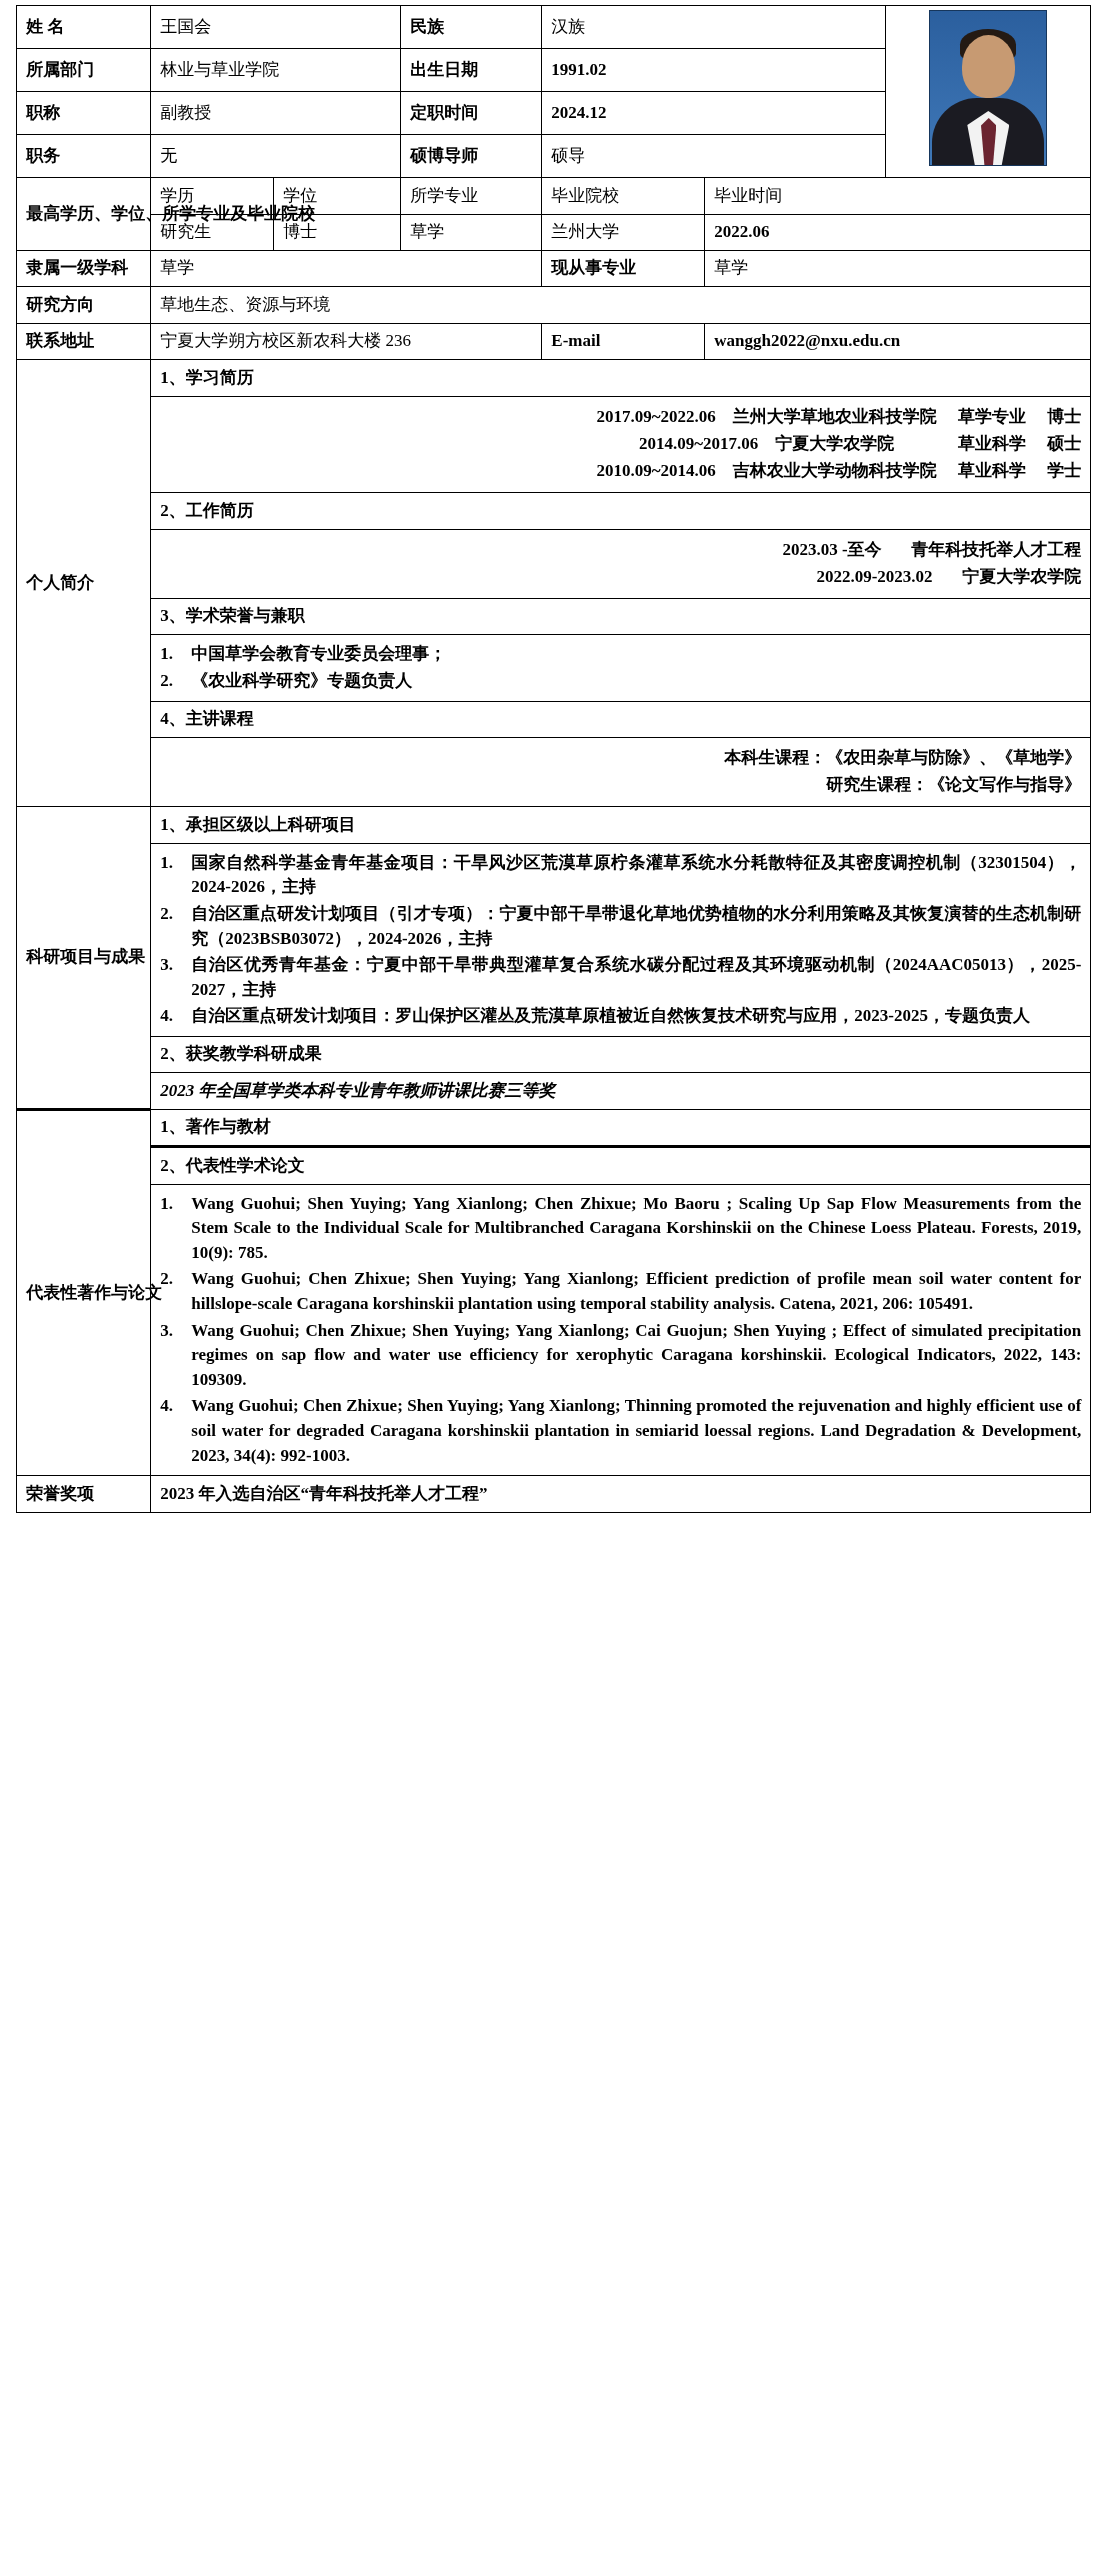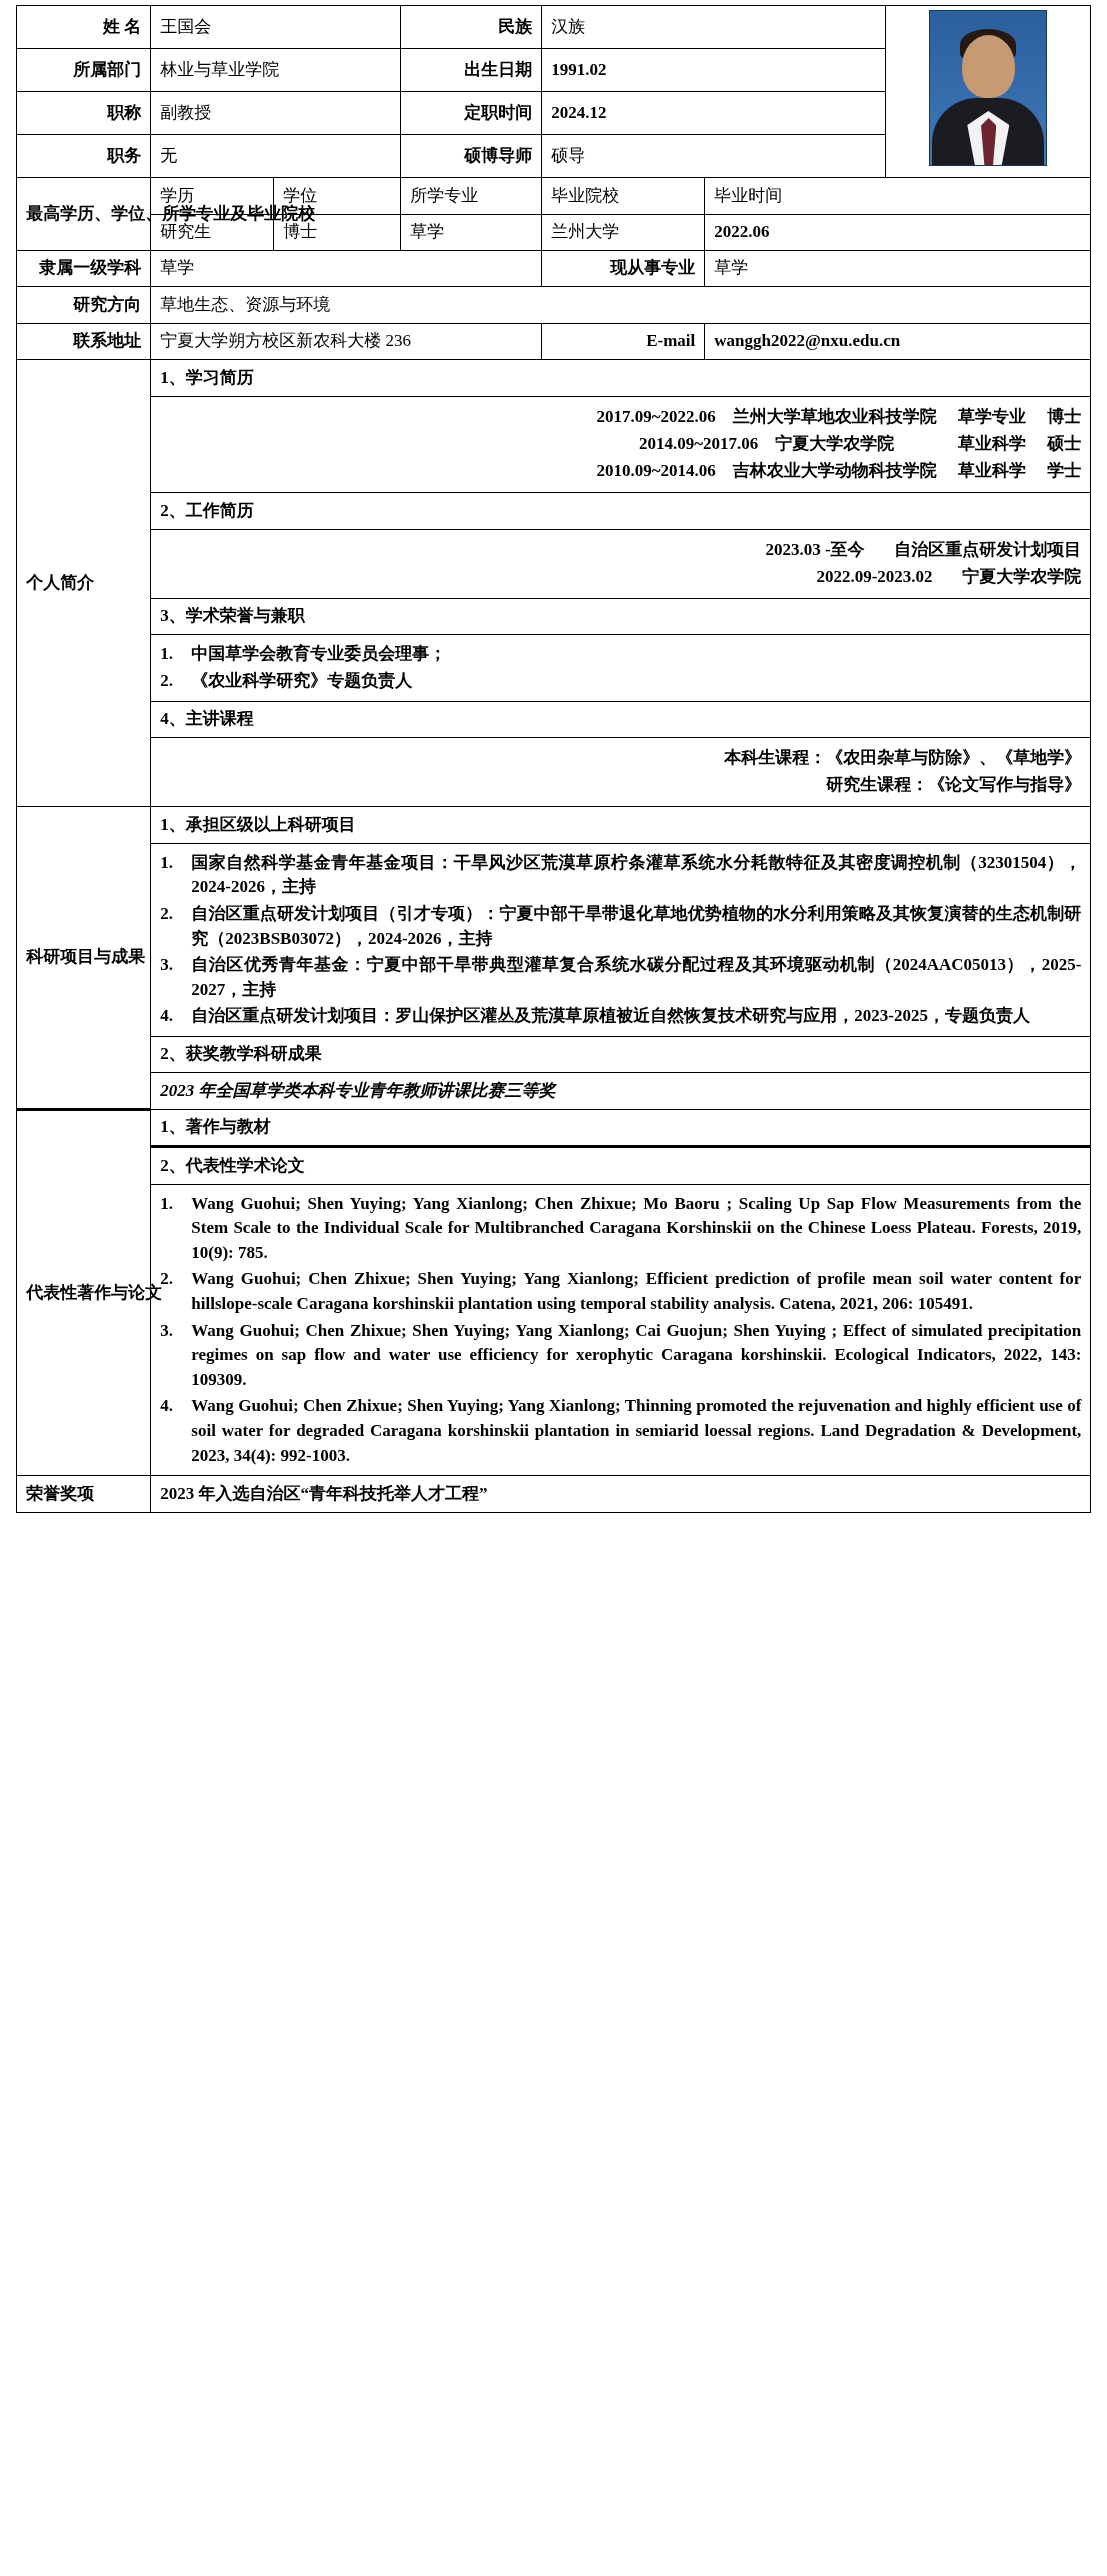--- a/index.html
+++ b/index.html
@@ -26,21 +26,20 @@
     border: 0.9px solid #000000;
     padding: 5.4px 9px;
     vertical-align: middle;
     font-size: 17px;
     line-height: 1.45;
   }
   .b { font-weight: bold; }
   .label {
     font-weight: bold;
     white-space: nowrap;
-    text-align: right;
   }
   .center { text-align: left; }
   .nested {
     border-collapse: collapse;
     width: 100%;
     table-layout: fixed;
   }
   .nested td {
     border: 0.9px solid #000000;
     padding: 5.4px 9px;
@@ -261,21 +260,21 @@
               </div>
             </td>
           </tr>
           <tr>
             <td class="sec-title noborder-x">2、工作简历</td>
           </tr>
           <tr>
             <td class="noborder-x">
               <div class="pad-line b">
                 <span>2023.03 -至今</span>&nbsp;&nbsp;&nbsp;&nbsp;&nbsp;&nbsp;
-                <span>自治区重点研发计划项目</span>
+                <span>青年科技托举人才工程</span>
               </div>
               <div class="pad-line b">
                 <span>2022.09-2023.02</span>&nbsp;&nbsp;&nbsp;&nbsp;&nbsp;&nbsp;
                 <span>宁夏大学农学院</span>
               </div>
             </td>
           </tr>
           <tr>
             <td class="sec-title noborder-x">3、学术荣誉与兼职</td>
           </tr>

